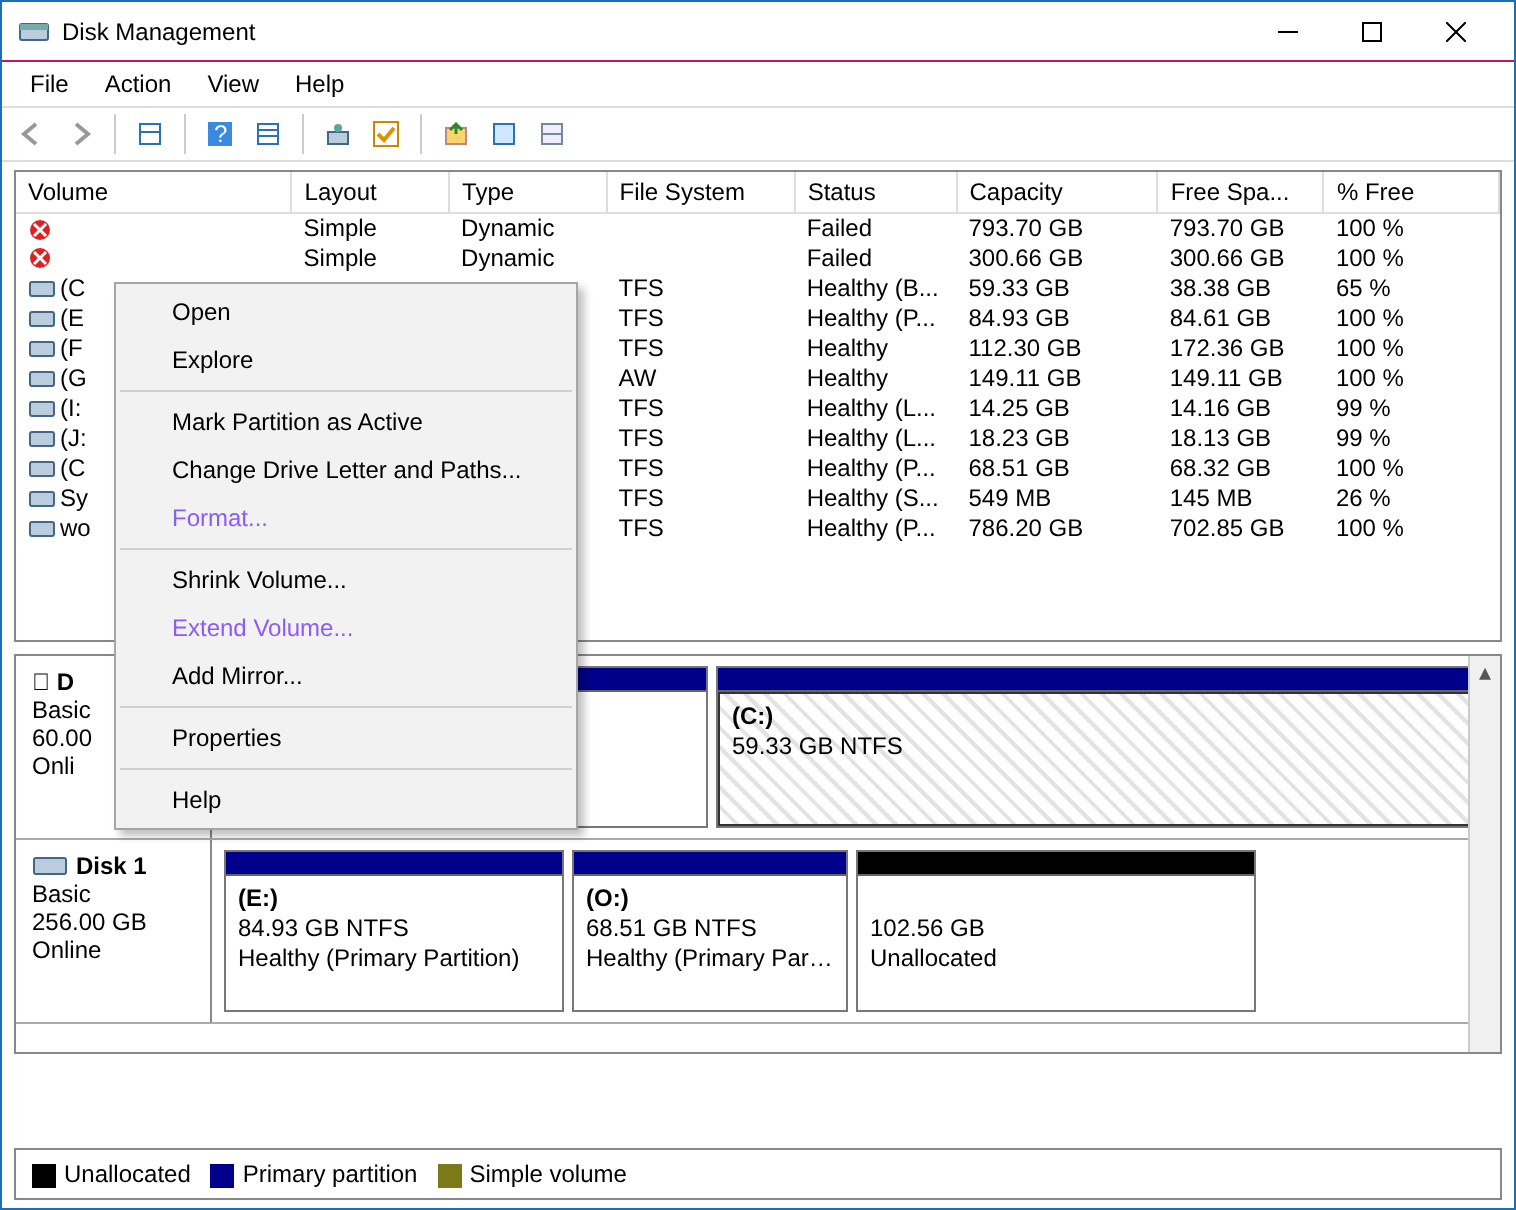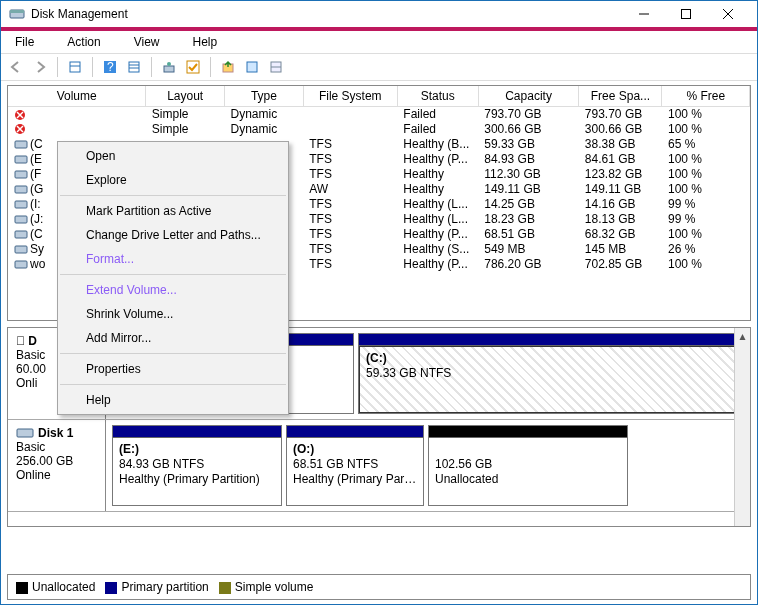--- a/index.html
+++ b/index.html
@@ -1,30 +1,30 @@
 <!DOCTYPE html>
 <html><head>
 <meta charset="utf-8">
 <style>
 * { box-sizing: border-box; margin: 0; padding: 0; font-family: "Segoe UI", Tahoma, sans-serif; font-size: 12px; }
 body { background: #fff; width: 758px; height: 605px; border: 1px solid #1a6fb5; overflow: hidden; position: relative; }
-.titlebar { height: 30px; display: flex; align-items: center; padding: 0 8px; background: #fff; border-bottom: 4px solid #be185d; }
+.titlebar { height: 30px; display: flex; align-items: center; padding: 0 8px; background: #fff; border-bottom: 1px solid #be185d; }
 .titlebar .icon { width: 16px; height: 16px; margin-right: 6px; display: inline-flex; align-items: center; justify-content: center; }
 .titlebar .title { flex: 1; font-size: 12px; }
 .win-controls { display: flex; }
 .win-btn { width: 42px; height: 28px; display: flex; align-items: center; justify-content: center; }
-.menubar { height: 22px; display: flex; align-items: center; padding: 0 6px; gap: 17px; }
+.menubar { height: 22px; display: flex; align-items: center; padding: 0 6px; gap: 2px; }
 .menubar .menu-item { padding: 2px 8px; }
 .toolbar { height: 28px; border-top: 1px solid #ddd; border-bottom: 1px solid #ddd; display: flex; align-items: center; padding: 0 4px; gap: 2px; }
 .tb-btn { width: 22px; height: 22px; display: flex; align-items: center; justify-content: center; border: 1px solid transparent; }
 .tb-sep { width: 1px; height: 20px; background: #ccc; margin: 0 4px; }
 
 .volumes { border: 1px solid #888; margin: 4px 6px 0 6px; height: 236px; overflow: hidden; position: relative; background: #fff; }
 table.vol { width: 100%; border-collapse: collapse; table-layout: fixed; }
-table.vol th { text-align: center; font-weight: normal; background: #fff; border-right: 1px solid #ddd; border-bottom: 1px solid #ddd; padding: 2px 6px; height: 20px; white-space: nowrap; overflow: hidden; }
+table.vol th { text-align: left; font-weight: normal; background: #fff; border-right: 1px solid #ddd; border-bottom: 1px solid #ddd; padding: 2px 6px; height: 20px; white-space: nowrap; overflow: hidden; }
 table.vol td { padding: 0 6px; height: 15px; white-space: nowrap; overflow: hidden; text-overflow: ellipsis; }
 .vol-icon { display: inline-block; width: 14px; height: 12px; vertical-align: middle; margin-right: 2px; }
 
 .disks-wrap { margin: 6px 6px 0 6px; border: 1px solid #888; height: 200px; position: relative; overflow: hidden; }
 .disks-scroll { position: absolute; right: 0; top: 0; bottom: 0; width: 16px; background: #f0f0f0; border-left: 1px solid #ccc; }
 .disks-scroll .arrow { height: 16px; display: flex; align-items: center; justify-content: center; color: #555; }
 .disk-row { display: flex; border-bottom: 1px solid #aaa; }
 .disk-label { width: 98px; padding: 6px 8px; border-right: 1px solid #888; }
 .disk-label .dn { font-weight: bold; }
 .disk-parts { flex: 1; display: flex; padding: 5px 6px 5px 6px; gap: 0; }
@@ -242,21 +242,21 @@
         </tr>
         <tr>
           <td><span class="vol-icon"><svg width="14" height="12">
                 <rect x="1" y="3" width="12" height="7" rx="1" fill="#bcd" stroke="#468"></rect>
               </svg></span>(F</td>
           <td></td>
           <td></td>
           <td>TFS</td>
           <td>Healthy</td>
           <td>112.30 GB</td>
-          <td>123.82 GB</td>
+          <td>172.36 GB</td>
           <td>100 %</td>
         </tr>
         <tr>
           <td><span class="vol-icon"><svg width="14" height="12">
                 <rect x="1" y="3" width="12" height="7" rx="1" fill="#bcd" stroke="#468"></rect>
               </svg></span>(G</td>
           <td></td>
           <td></td>
           <td>AW</td>
           <td>Healthy</td>
@@ -395,20 +395,20 @@
 </div>
 
 <div class="ctx-menu" id="ctx">
     <div class="mi">Open</div>
     <div class="mi">Explore</div>
     <div class="sep"></div>
     <div class="mi">Mark Partition as Active</div>
     <div class="mi">Change Drive Letter and Paths...</div>
     <div class="mi disabled">Format...</div>
     <div class="sep"></div>
+    <div class="mi">Shrink Volume...</div>
     <div class="mi disabled">Extend Volume...</div>
-    <div class="mi">Shrink Volume...</div>
     <div class="mi">Add Mirror...</div>
     <div class="sep"></div>
     <div class="mi">Properties</div>
     <div class="sep"></div>
     <div class="mi">Help</div>
   </div>
 
 </body></html>

